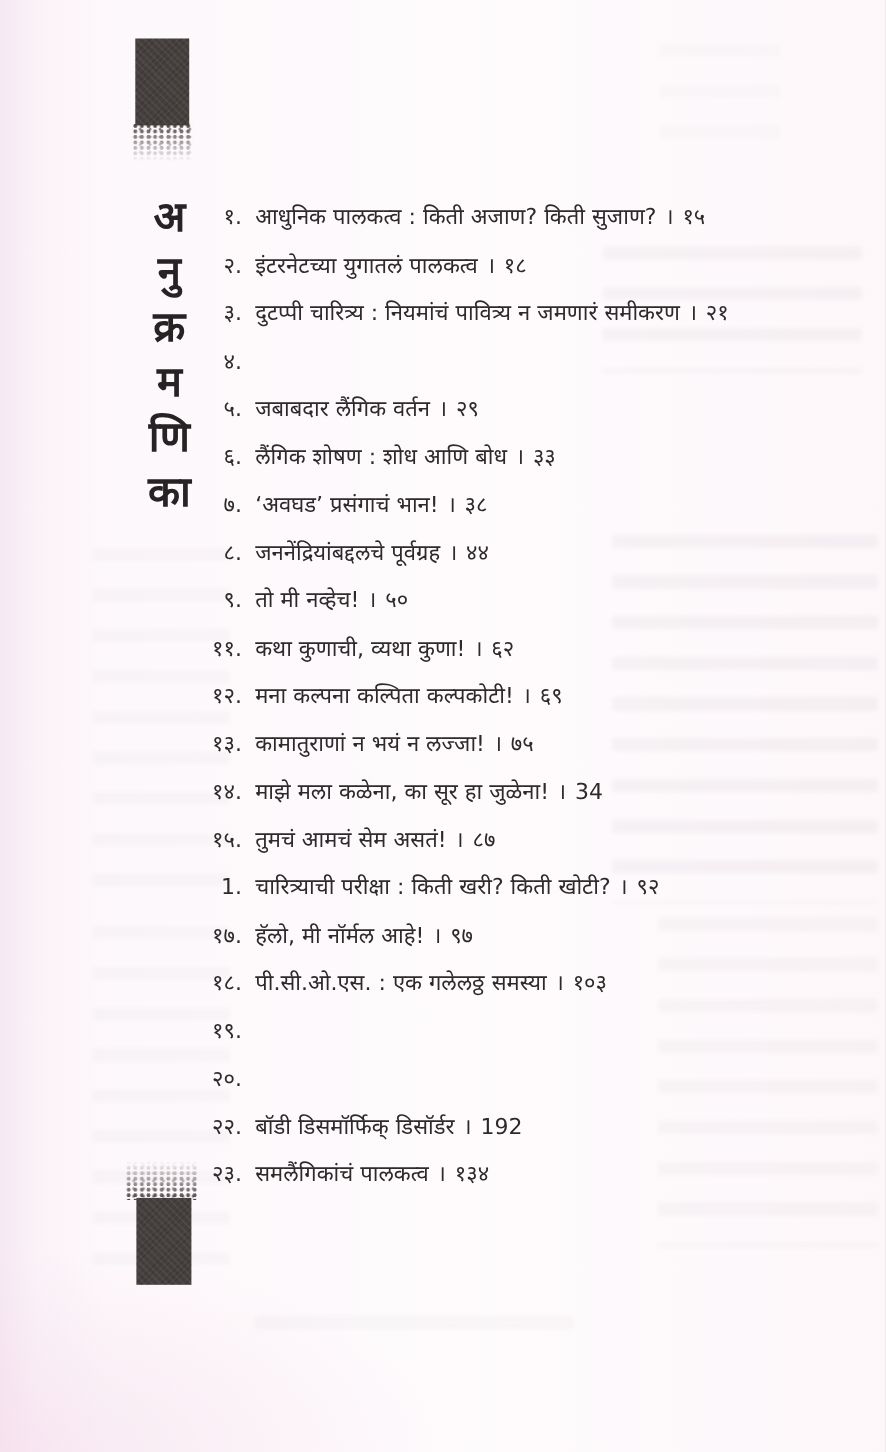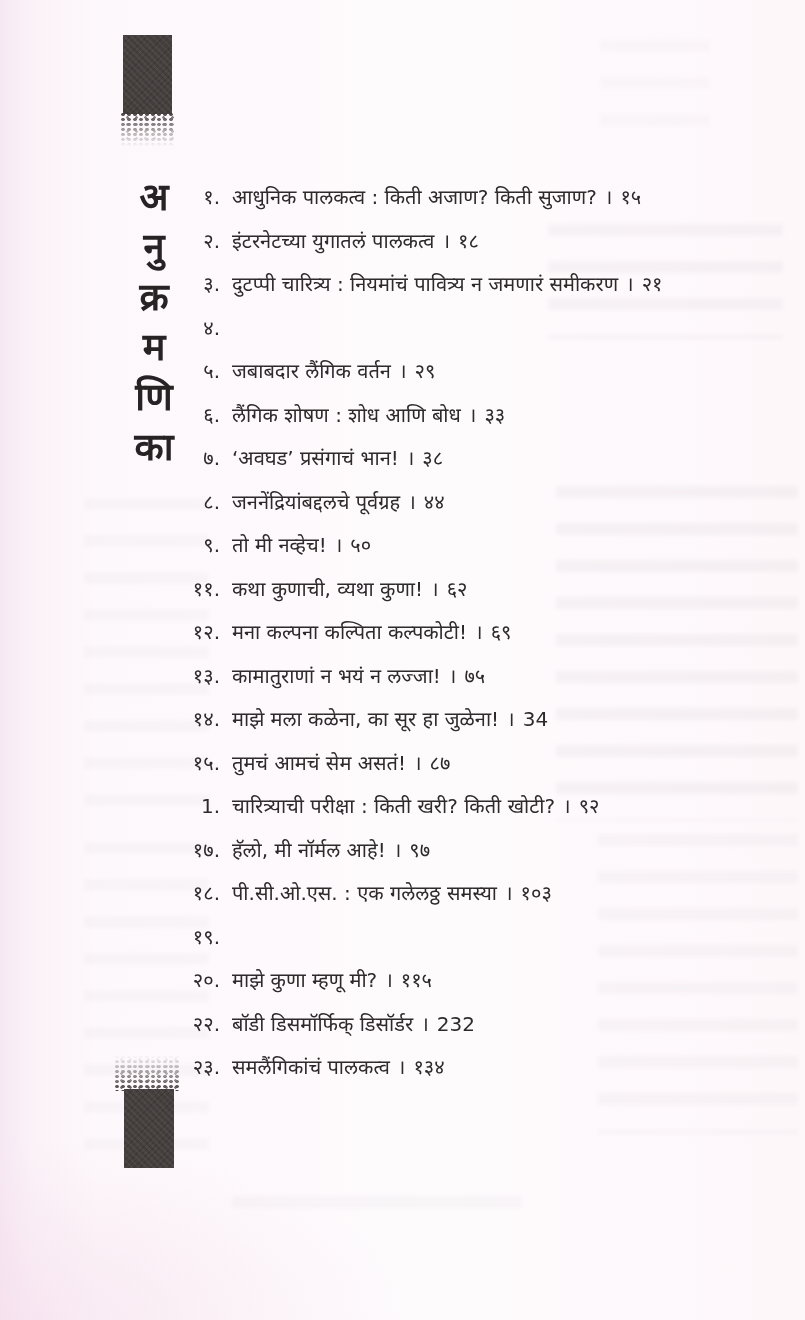--- a/index.html
+++ b/index.html
@@ -172,25 +172,24 @@
     </div>
       <div class="toc-row">
       <span class="toc-num">१८.</span>
       <span class="toc-text"><span class="toc-title">पी.सी.ओ.एस. : एक गलेलठ्ठ समस्या</span><span class="danda">।</span><span class="toc-page">१०३</span></span>
     </div>
       <div class="toc-row">
       <span class="toc-num">१९.</span>
     </div>
       <div class="toc-row">
       <span class="toc-num">२०.</span>
-      <span class="toc-text"><span class="toc-title">माझे कुणा म्हणू मी?</span><span class="danda">।</span><span class="toc-page">११५</span></span>
     </div>
       <div class="toc-row">
       <span class="toc-num">२२.</span>
-      <span class="toc-text"><span class="toc-title">बॉडी डिसमॉर्फिक् डिसॉर्डर</span><span class="danda">।</span><span class="toc-page">232</span></span>
+      <span class="toc-text"><span class="toc-title">बॉडी डिसमॉर्फिक् डिसॉर्डर</span><span class="danda">।</span><span class="toc-page">192</span></span>
     </div>
       <div class="toc-row">
       <span class="toc-num">२३.</span>
       <span class="toc-text"><span class="toc-title">समलैंगिकांचं पालकत्व</span><span class="danda">।</span><span class="toc-page">१३४</span></span>
     </div>
     </div>
 
   <div>
     <div class="speckle fade-up blob-bottom-speckle"></div>
     <div class="blob-solid blob-bottom-solid"></div>

